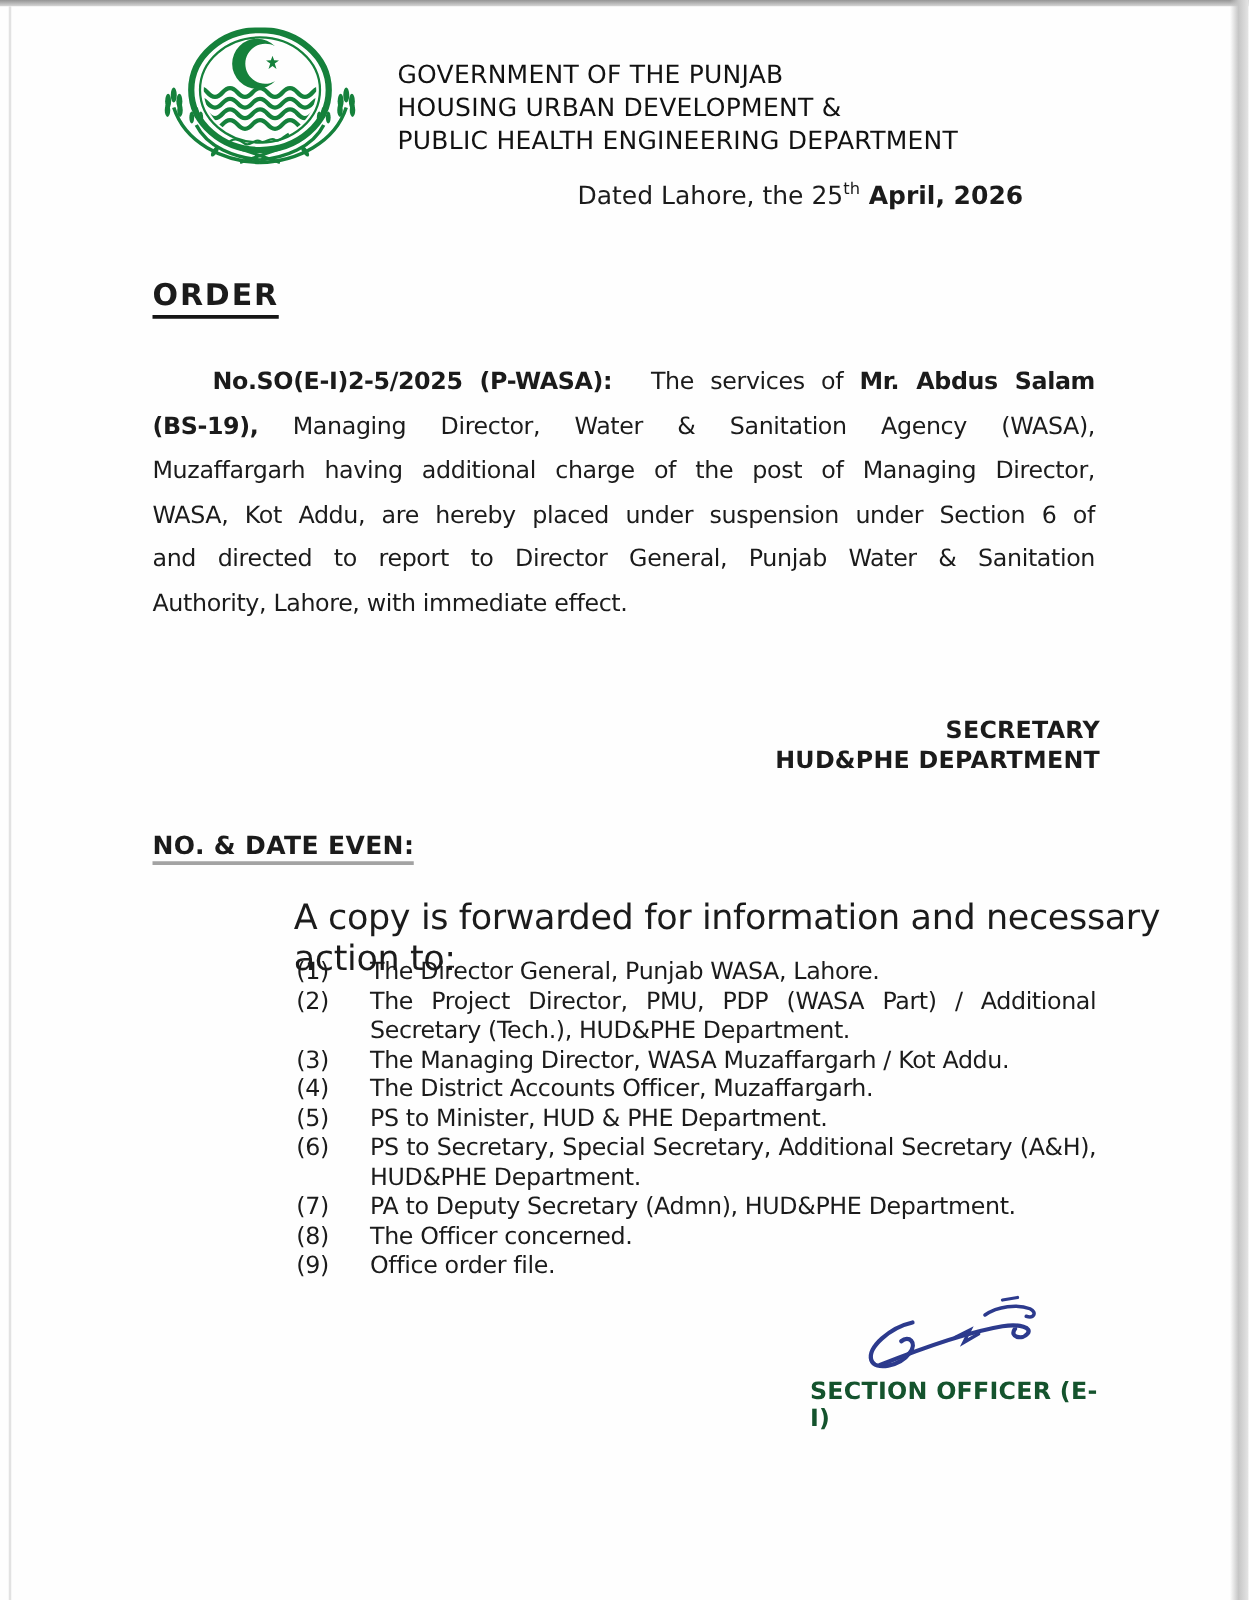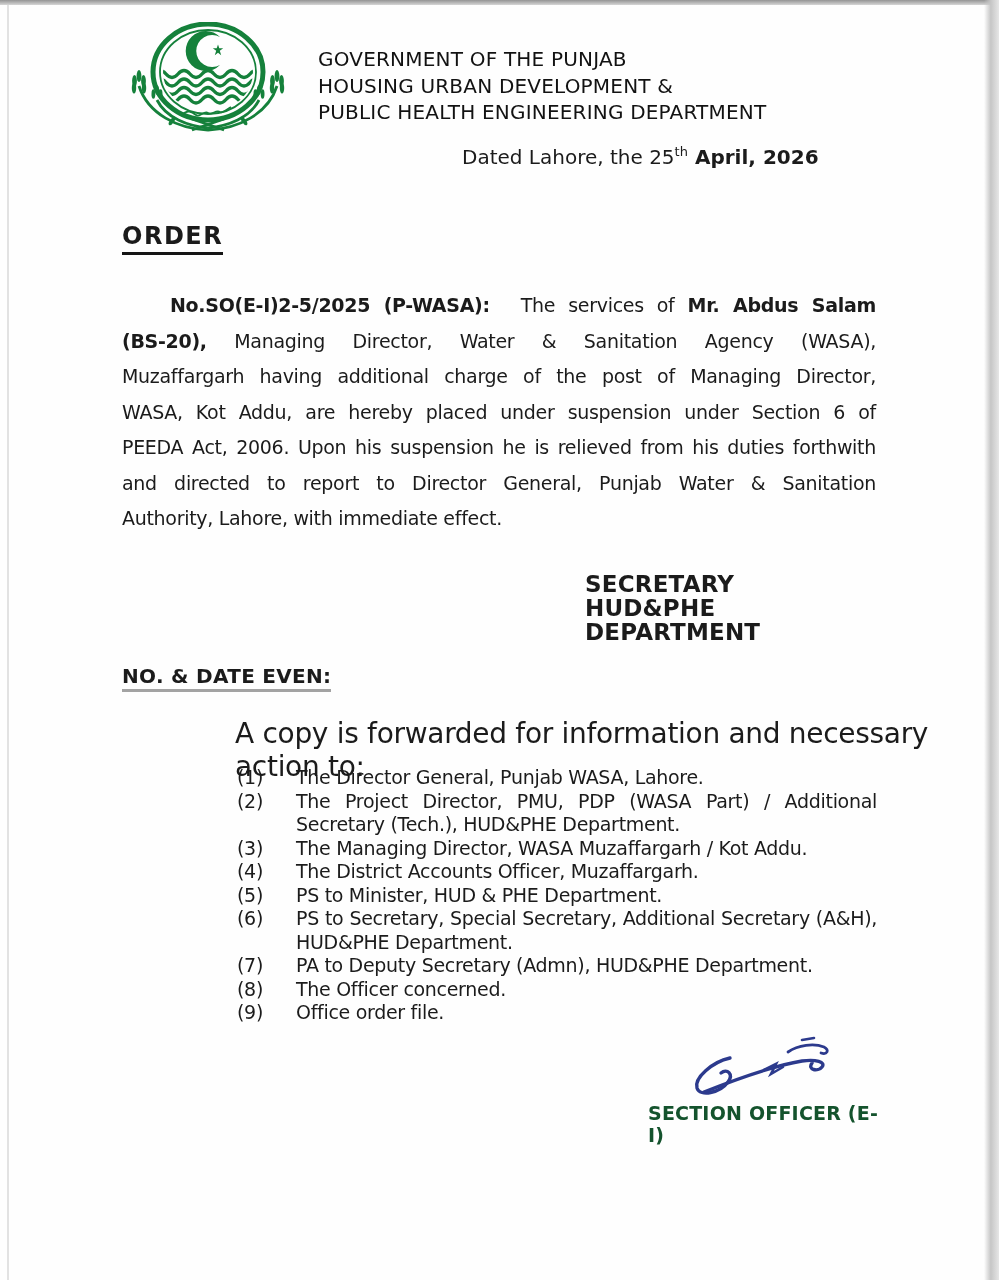--- a/index.html
+++ b/index.html
@@ -25,22 +25,22 @@
   .order{position:absolute;left:122px;top:222px;font-size:24px;font-weight:bold;
          letter-spacing:1.5px;border-bottom:3.5px solid #151515;padding-bottom:2px;}
 
   .body{position:absolute;left:122px;top:288px;width:754px;font-size:19px;
         line-height:35.5px;letter-spacing:-0.3px;}
   .jl{text-align:justify;text-align-last:justify;}
   .ll{text-align:left;}
   .b{font-weight:bold;}
   .gap{padding-right:18px;margin-left:48px;}
 
-  .sig1{position:absolute;left:585px;top:572px;width:295px;text-align:left;
-        font-weight:bold;font-size:23px;line-height:24px;letter-spacing:.2px;}
+  .sig1{position:absolute;left:585px;top:572px;width:295px;text-align:right;
+        font-weight:bold;font-size:19px;line-height:24px;letter-spacing:.2px;}
 
   .even{position:absolute;left:122px;top:664px;font-size:20px;font-weight:bold;
         letter-spacing:.3px;border-bottom:3px solid #a3a3a3;padding-bottom:1px;}
 
   .copy{position:absolute;left:235px;top:717px;font-size:28px;letter-spacing:-0.3px;}
 
   .recips{position:absolute;left:237px;top:766px;width:642px;font-size:19px;
           line-height:23.5px;letter-spacing:-0.3px;}
   .row{display:flex;}
   .num{flex:0 0 59px;width:59px;}
@@ -119,24 +119,23 @@
     <div>HOUSING URBAN DEVELOPMENT &amp;</div>
     <div>PUBLIC HEALTH ENGINEERING DEPARTMENT</div>
   </div>
 
   <div class="dateline"><span>Dated Lahore, the 25</span><sup>th</sup><span class="dbold">April, 2026</span></div>
 
   <div class="order">ORDER</div>
 
   <div class="body">
       <div class="jl"><span class="b gap">No.SO(E-I)2-5/2025 (P-WASA):</span> <span>The services of </span> <span class="b">Mr. Abdus Salam</span> </div>
-      <div class="jl"><span class="b">(BS-20),</span> <span> Managing Director, Water &amp; Sanitation Agency (WASA),</span> </div>
+      <div class="jl"><span class="b">(BS-19),</span> <span> Managing Director, Water &amp; Sanitation Agency (WASA),</span> </div>
       <div class="jl"><span>Muzaffargarh having additional charge of the post of Managing Director,</span> </div>
       <div class="jl"><span>WASA, Kot Addu, are hereby placed under suspension under Section 6 of</span> </div>
-      <div class="jl"><span>PEEDA Act, 2006. Upon his suspension he is relieved from his duties forthwith</span> </div>
       <div class="jl"><span>and directed to report to Director General, Punjab Water &amp; Sanitation</span> </div>
       <div class="ll"><span>Authority, Lahore, with immediate effect.</span> </div>
     </div>
 
   <div class="sig1">
     <div>SECRETARY</div>
     <div>HUD&amp;PHE DEPARTMENT</div>
   </div>
 
   <div class="even">NO. &amp; DATE EVEN:</div>

